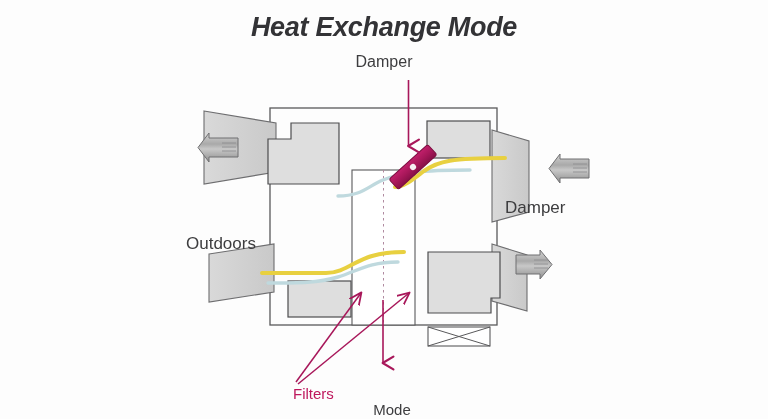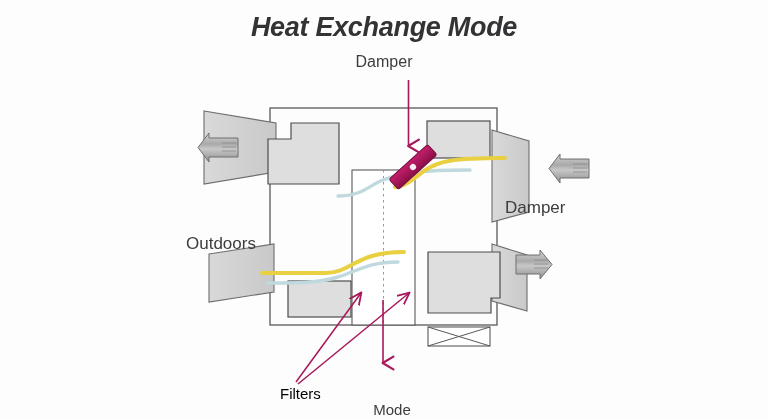--- a/index.html
+++ b/index.html
@@ -59,24 +59,24 @@
     color: #3d3d3f;
     margin-top: 36px;
   }
   #label-indoors {
     left: 505px;
     top: 198px;
     font-size: 17px;
     color: #3d3d3f;
   }
   #label-filters {
-    left: 280px;
+    left: 293px;
     top: 385px;
     font-size: 15px;
-    color: #000000;
+    color: #be185d;
   }
   #label-heat-exchanger {
     left: 330px;
     top: 367px;
     width: 124px;
     text-align: center;
     font-size: 15px;
     line-height: 17px;
     color: #3d3d3f;
   }

